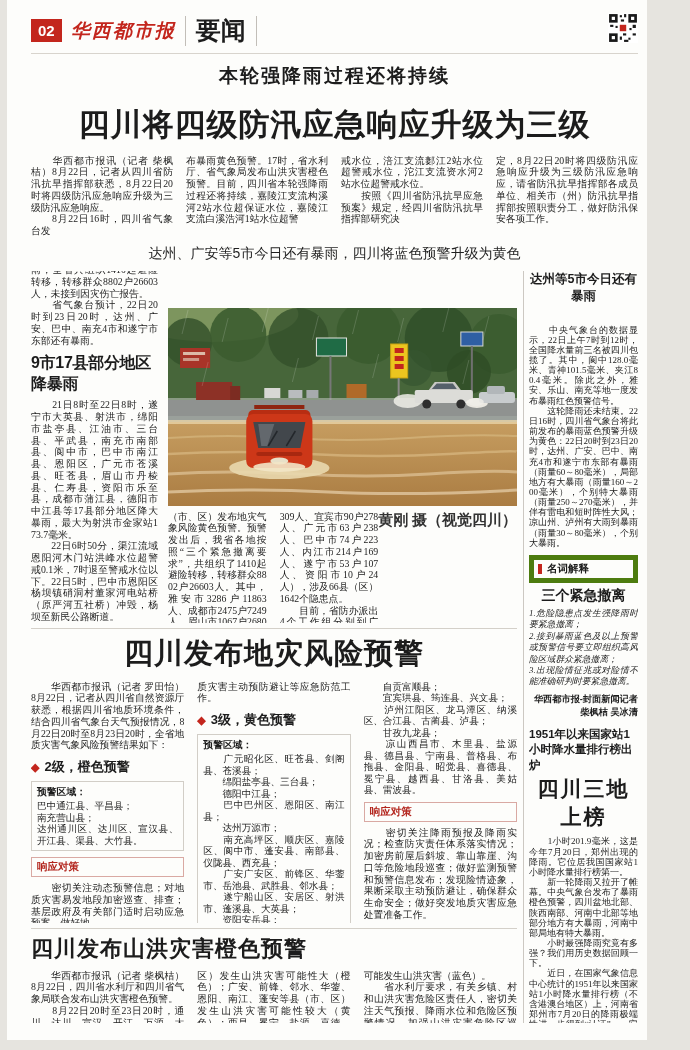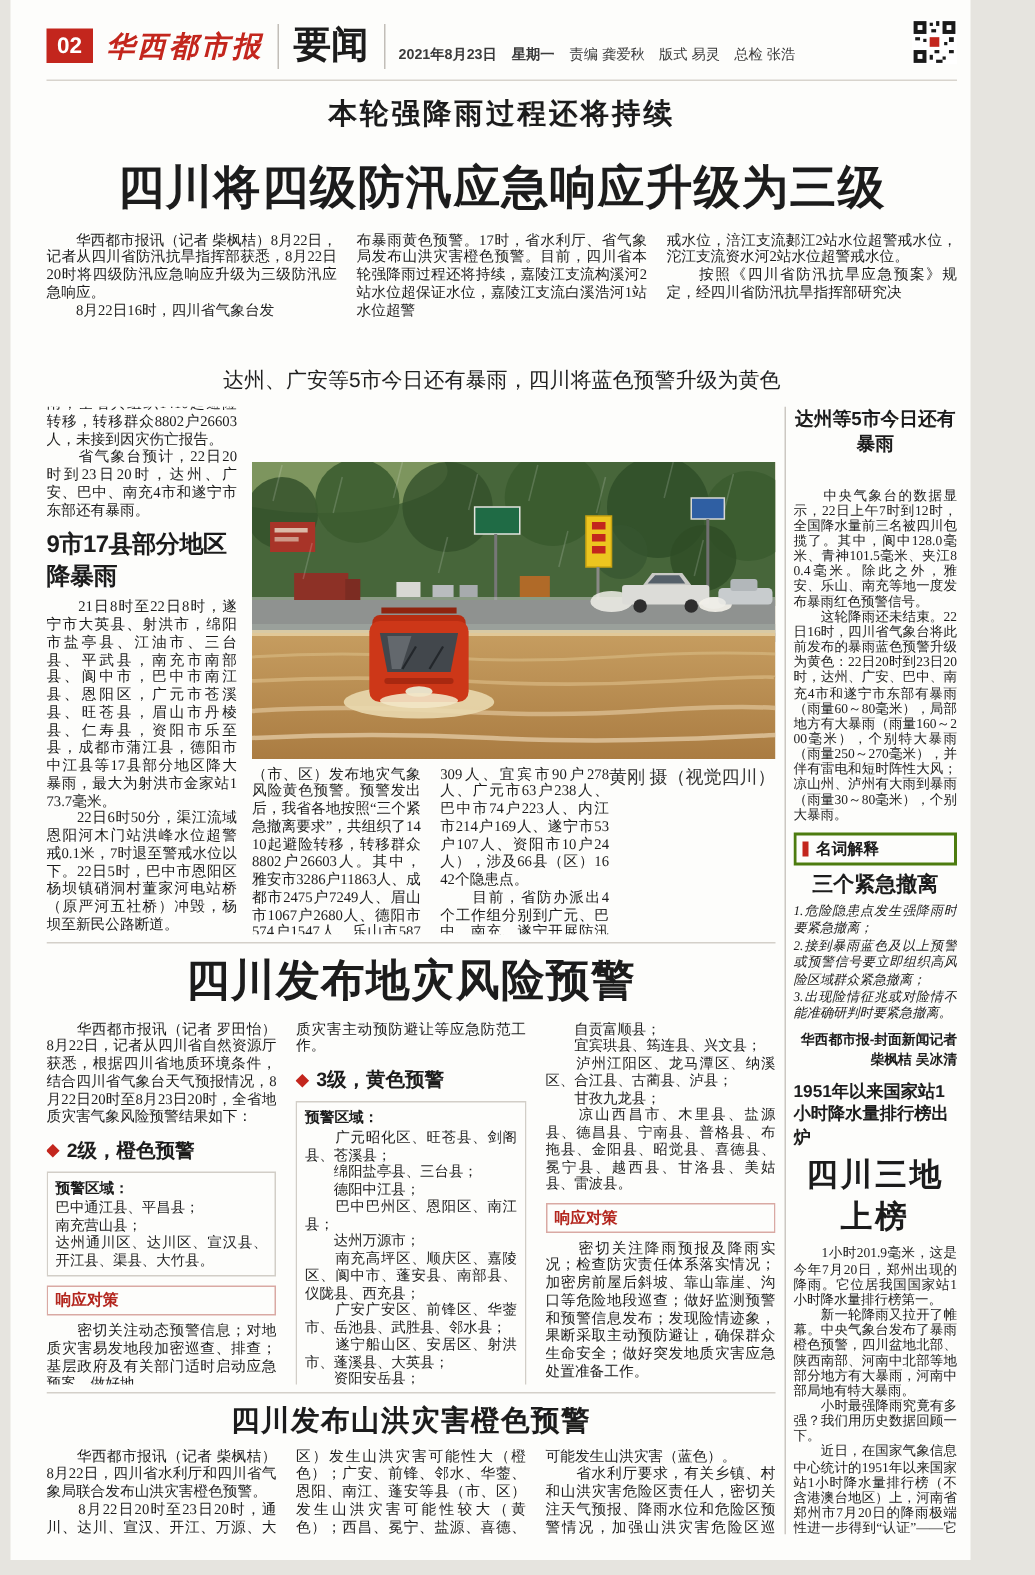--- a/index.html
+++ b/index.html
@@ -43,66 +43,63 @@
   .left-region { width:486px; flex:none; }
   .v-rule { width:1px; background:#ccc8c2; margin:0 5px 0 6px; flex:none; }
   .right-col { flex:1; overflow:hidden; }
 
   .article2-row { display:flex; gap:10px; height:352px; overflow:hidden;align-items:flex-end; }
   .a2-left { width:127px; flex:none; overflow:hidden; }
   .photo-area { flex:1; overflow:hidden; }
   .photo-frame { width:100%; height:198px; }
   svg.photo { display:block; width:100%; height:100%; }
   .caption { font-family:"Liberation Sans",sans-serif; font-weight:bold; font-size:9.6px; line-height:1.35; margin-top:4px; text-align:justify; }
-  .credit { float:right; font-family:"Liberation Serif",serif; font-weight:normal; font-size:12px; color:#333; }
+  .credit { float:right; font-family:"Liberation Serif",serif; font-weight:bold; font-size:15px; color:#333; }
   .below-row { display:flex; gap:13px; margin-top:5px; height:112px; overflow:hidden; }
   .below-row > div { flex:1; }
 
   .subhead { font-family:"Liberation Sans",sans-serif; font-weight:bold; font-size:16px; margin:7px 0 4px; letter-spacing:-0.3px; }
 
   .h-rule { border:none; border-top:1px solid #d4d0c9; margin:5px 0; }
 
   
   .sec-headline { text-align:center; font-weight:bold; font-size:29px; margin:3px 0 7px; letter-spacing:1px; }
   .cols3 { display:flex; gap:13px; height:242px; overflow:hidden; }
   .cols3 > div { flex:1; overflow:hidden; }
-  .sec5-headline { text-align:center; font-weight:bold; font-size:19px; margin:2px 0 6px; letter-spacing:1px; }
+  .sec5-headline { text-align:left; font-weight:bold; font-size:22px; margin:2px 0 6px; letter-spacing:1px; }
   .cols3b { display:flex; gap:13px; height:72px; overflow:hidden; }
   .cols3b > div { flex:1; }
 
   .level-label { font-family:"Liberation Sans",sans-serif; font-weight:bold; font-size:13px; margin:7px 0 5px; display:flex; align-items:center; gap:5px; }
   .diamond { color:#c3261d; font-size:11px; line-height:1; }
   .region-box { border:1px solid #d2cec7; padding:4px 5px; }
   .region-title { font-family:"Liberation Sans",sans-serif; font-weight:bold; font-size:9.8px; margin-bottom:1px; }
   .region-list { font-size:9.6px; line-height:1.2; text-align:justify; white-space:pre-line; word-break:break-all; }
   .resp-label { border:1px solid #d9a9a3; color:#b3261e; font-family:"Liberation Sans",sans-serif; font-weight:bold; font-size:10.5px; padding:2px 5px; margin:6px 0 5px; }
 
   
   .rc-subhead { font-family:"Liberation Sans",sans-serif; font-weight:bold; font-size:12.5px; text-align:center; margin-bottom:20px; }
   .rc-body { font-size:9px; line-height:1.13; text-align:justify; white-space:pre-line; word-break:break-all; }
-  .gloss-label { border:2px solid #4d7c0f; padding:2px 4px; display:flex; gap:5px; align-items:center; font-family:"Liberation Sans",sans-serif; font-weight:bold; font-size:10.5px; margin:7px 0 4px; }
+  .gloss-label { border:5px solid #4d7c0f; padding:2px 4px; display:flex; gap:5px; align-items:center; font-family:"Liberation Sans",sans-serif; font-weight:bold; font-size:10.5px; margin:7px 0 4px; }
   .gloss-marker { width:4px; height:10px; background:#c3261d; flex:none; }
   .gloss-title { text-align:center; font-weight:bold; font-size:14px; margin:2px 0 3px; }
   .gloss-items { font-size:8.8px; line-height:1.3; font-style:italic; white-space:pre-line; text-align:justify; word-break:break-all; }
   .rc-byline { font-family:"Liberation Sans",sans-serif; font-weight:bold; font-size:9.2px; text-align:right; margin:5px 0 8px; }
   .rc-kicker { font-family:"Liberation Sans",sans-serif; font-weight:bold; font-size:11.5px; line-height:1.35; margin:8px 0 1px; }
   .rc-headline { text-align:center; font-weight:bold; font-size:21px; letter-spacing:2px; margin:2px 0 5px; }
 </style>
 </head>
 <body>
 
 <div class="page">
 
   <div class="hdr">
     <span class="pagenum">02</span>
     <span class="brand">华西都市报</span>
     <span class="sect">要闻</span>
-    <span class="dateline">
-      <b>2021年8月23日</b><b>星期一</b><span>责编 龚爱秋　版式 易灵　总检 张浩</span>
-    </span>
     <span class="qr">
       <svg width="30" height="30" viewBox="0 0 28 28">
         <rect width="28" height="28" fill="#fff"></rect>
         <g fill="#1a1a1a">
           <rect x="1" y="1" width="8" height="8"></rect>
             <rect x="19" y="1" width="8" height="8"></rect>
             <rect x="1" y="19" width="8" height="8"></rect>
           <rect x="11" y="2" width="2" height="2"></rect>
             <rect x="15" y="1" width="2" height="3"></rect>
             <rect x="12" y="6" width="3" height="2"></rect>
@@ -127,20 +124,21 @@
   </div>
 
   <div class="kicker1">本轮强降雨过程还将持续</div>
   <div class="headline1">四川将四级防汛应急响应升级为三级</div>
   <div class="cols4">
     <div class="body-text">　　华西都市报讯（记者 柴枫桔）8月22日，记者从四川省防汛抗旱指挥部获悉，8月22日20时将四级防汛应急响应升级为三级防汛应急响应。
 　　8月22日16时，四川省气象台发</div>
     <div class="body-text">布暴雨黄色预警。17时，省水利厅、省气象局发布山洪灾害橙色预警。目前，四川省本轮强降雨过程还将持续，嘉陵江支流构溪河2站水位超保证水位，嘉陵江支流白溪浩河1站水位超警</div>
     <div class="body-text">戒水位，涪江支流郪江2站水位超警戒水位，沱江支流资水河2站水位超警戒水位。
 　　按照《四川省防汛抗旱应急预案》规定，经四川省防汛抗旱指挥部研究决</div>
+    <div class="body-text">定，8月22日20时将四级防汛应急响应升级为三级防汛应急响应，请省防汛抗旱指挥部各成员单位、相关市（州）防汛抗旱指挥部按照职责分工，做好防汛保安各项工作。</div>
   </div>
 
   <div class="subtitle2">达州、广安等5市今日还有暴雨，四川将蓝色预警升级为黄色</div>
 
   <div class="main-row">
 
     <div class="left-region">
 
       <div class="article2-row">
         <div class="a2-left">

